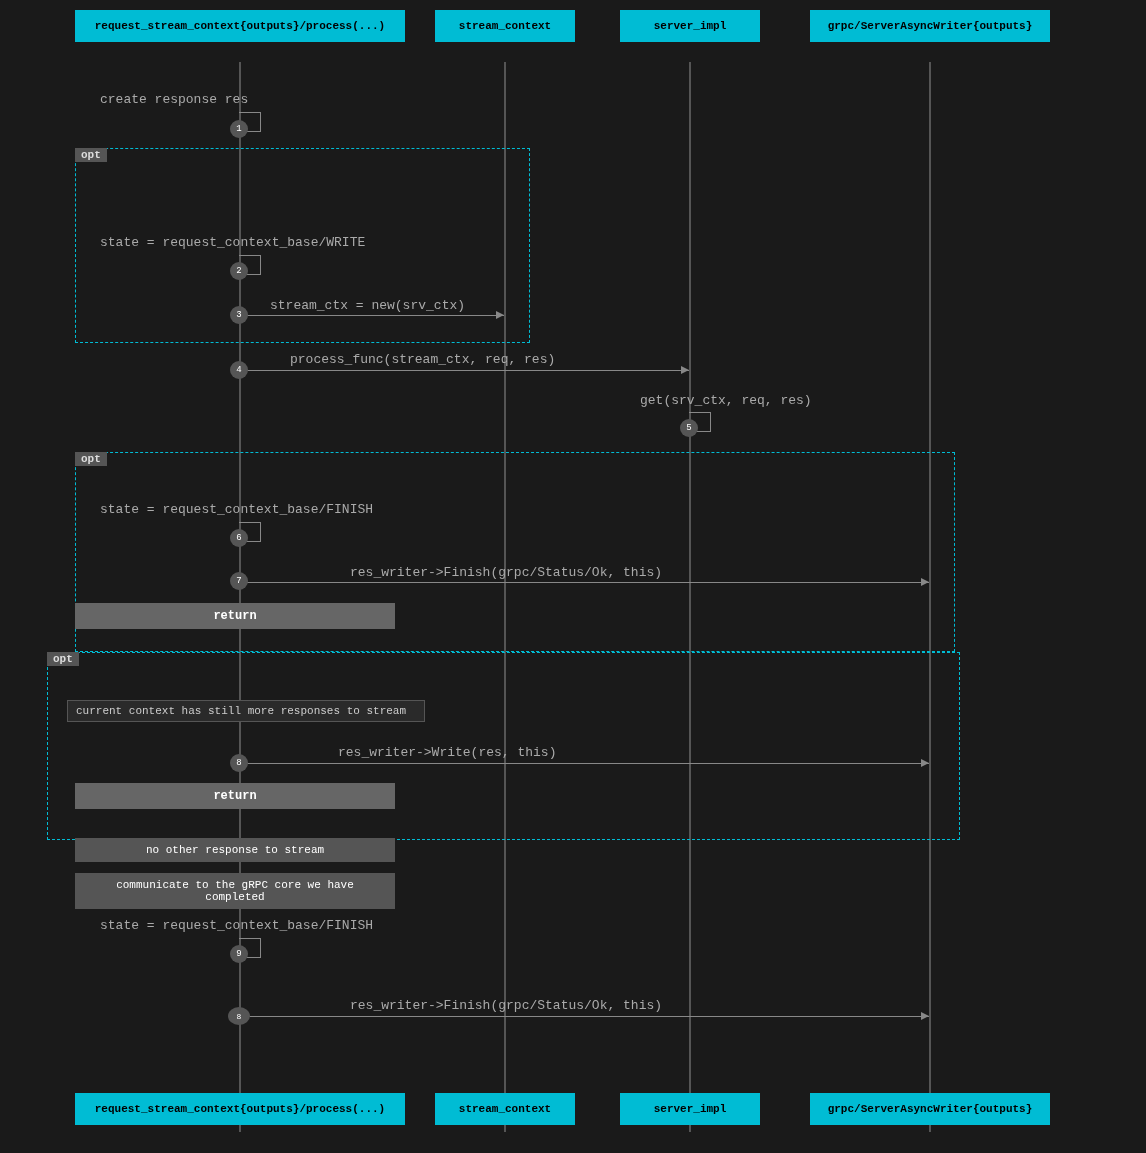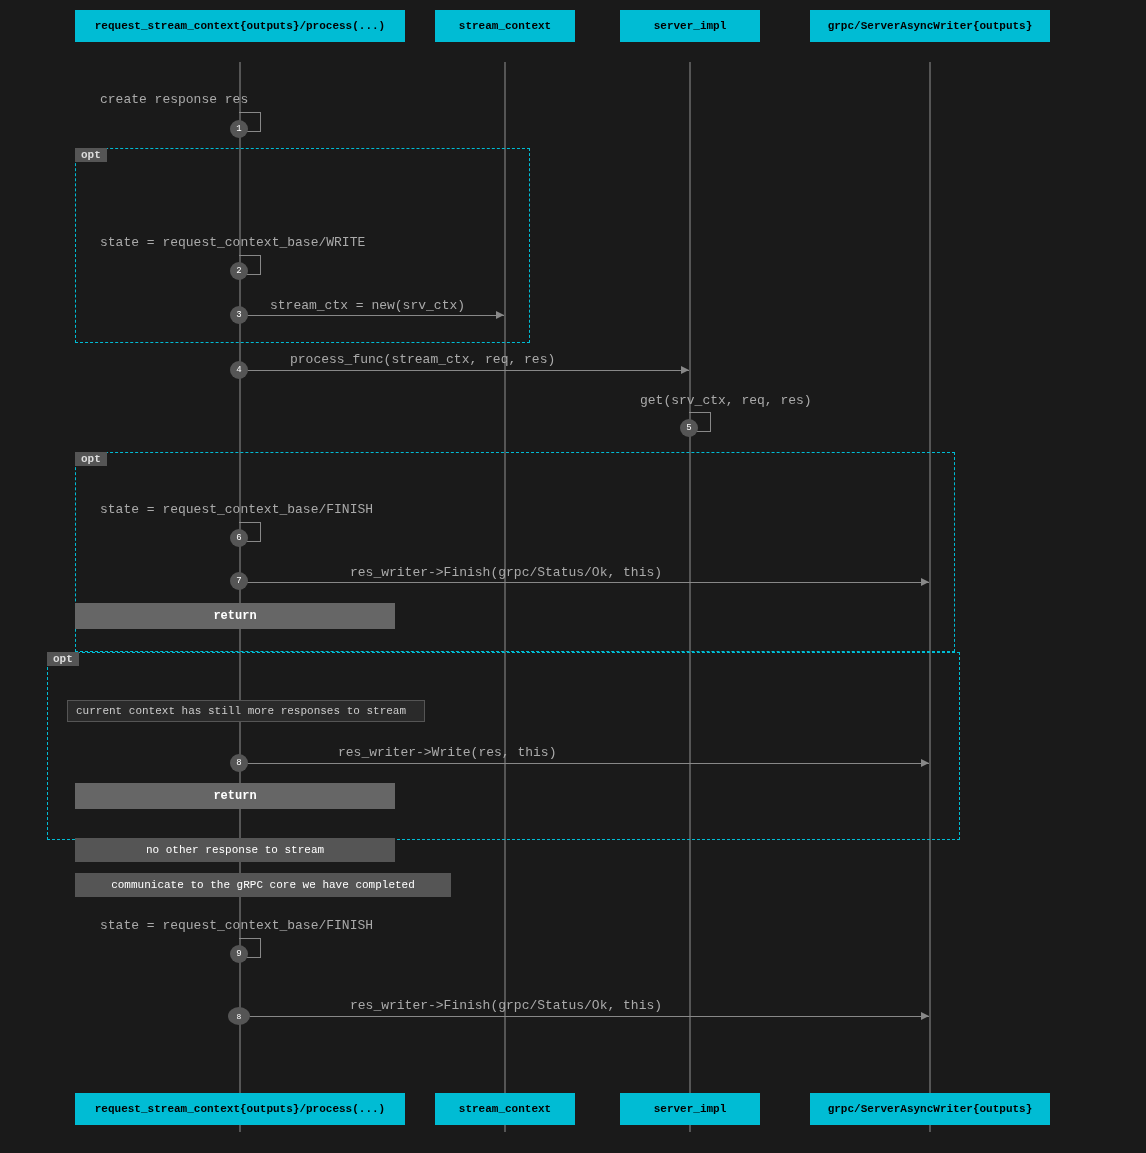--- a/index.html
+++ b/index.html
@@ -230,21 +230,21 @@
   </div>
 
   <div class="note-box" style="left:75px; top:783px; width:320px;">
     <span>return</span>
   </div>
 
   <div class="note-box" style="left:75px; top:838px; width:320px; background:#555; font-size:11px; font-weight:normal;">
     <span>no other response to stream</span>
   </div>
 
-  <div class="note-box" style="left:75px; top:873px; width:376px; background:#555; font-size:11px; font-weight:normal;">
+  <div class="note-box" style="left:75px; top:873px; width:320px; background:#555; font-size:11px; font-weight:normal;">
     <span>communicate to the gRPC core we have completed</span>
   </div>
 
   <div class="arrow-label" style="left:100px; top:918px;">
     <span>state = request_context_base/FINISH</span>
   </div>
   <div style="position:absolute; left:239px; top:938px; width:22px; height:20px; border:1px solid #888; border-left:none;"></div>
   <div class="step-circle" style="left:230px; top:945px;">
     <span>9</span>
   </div>

